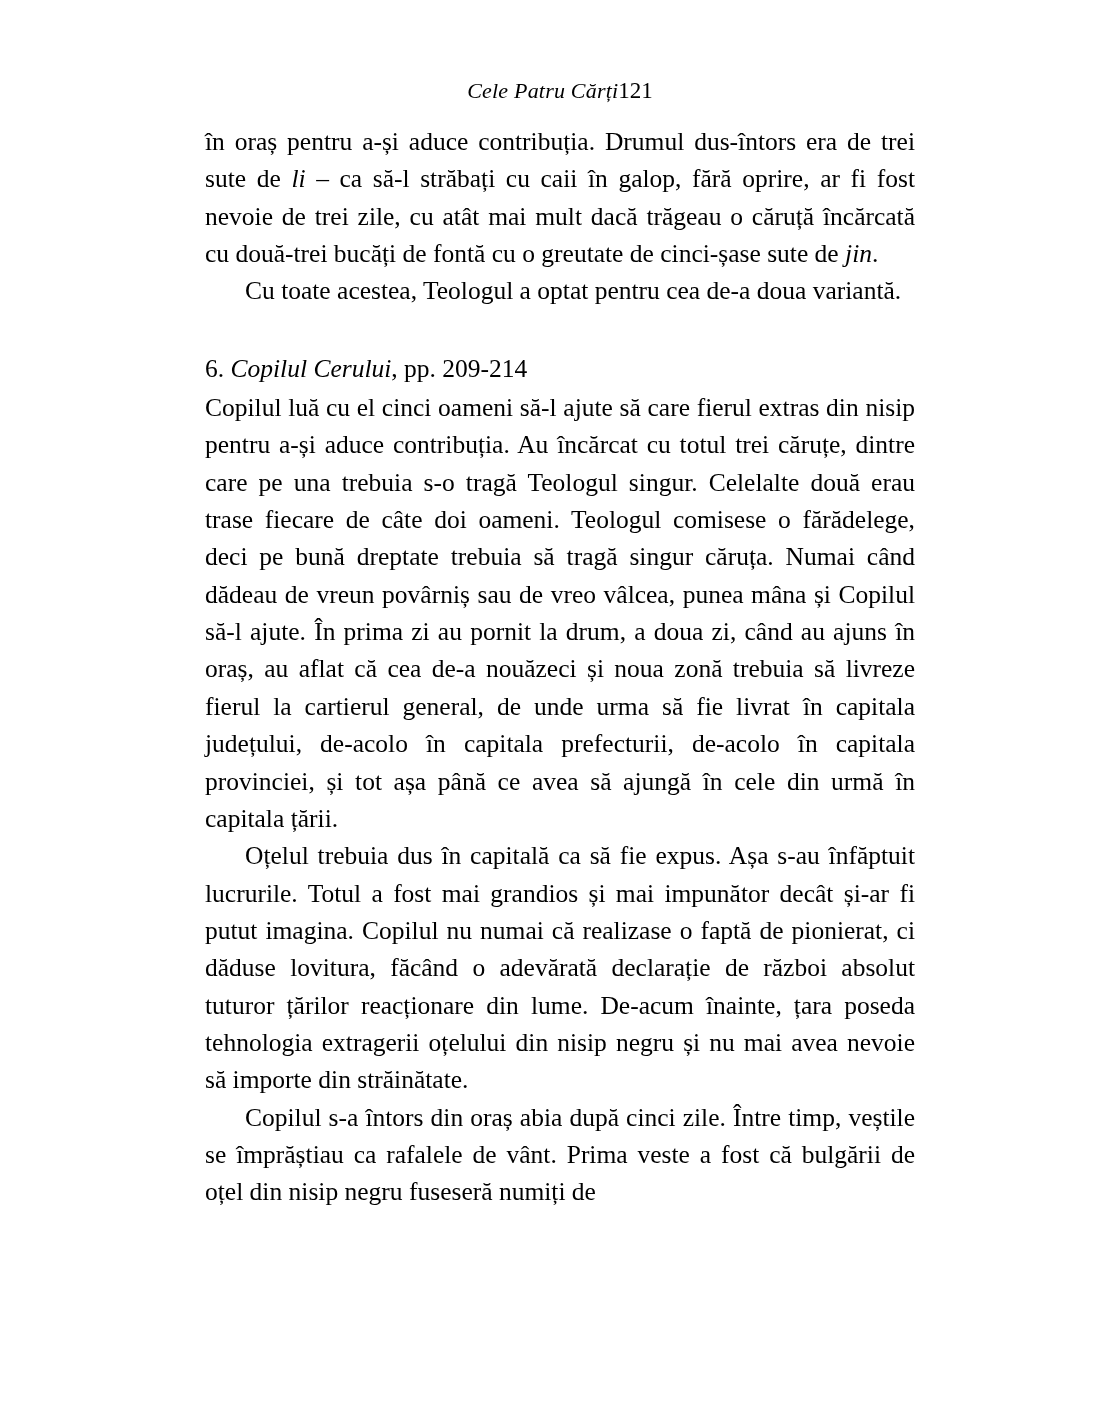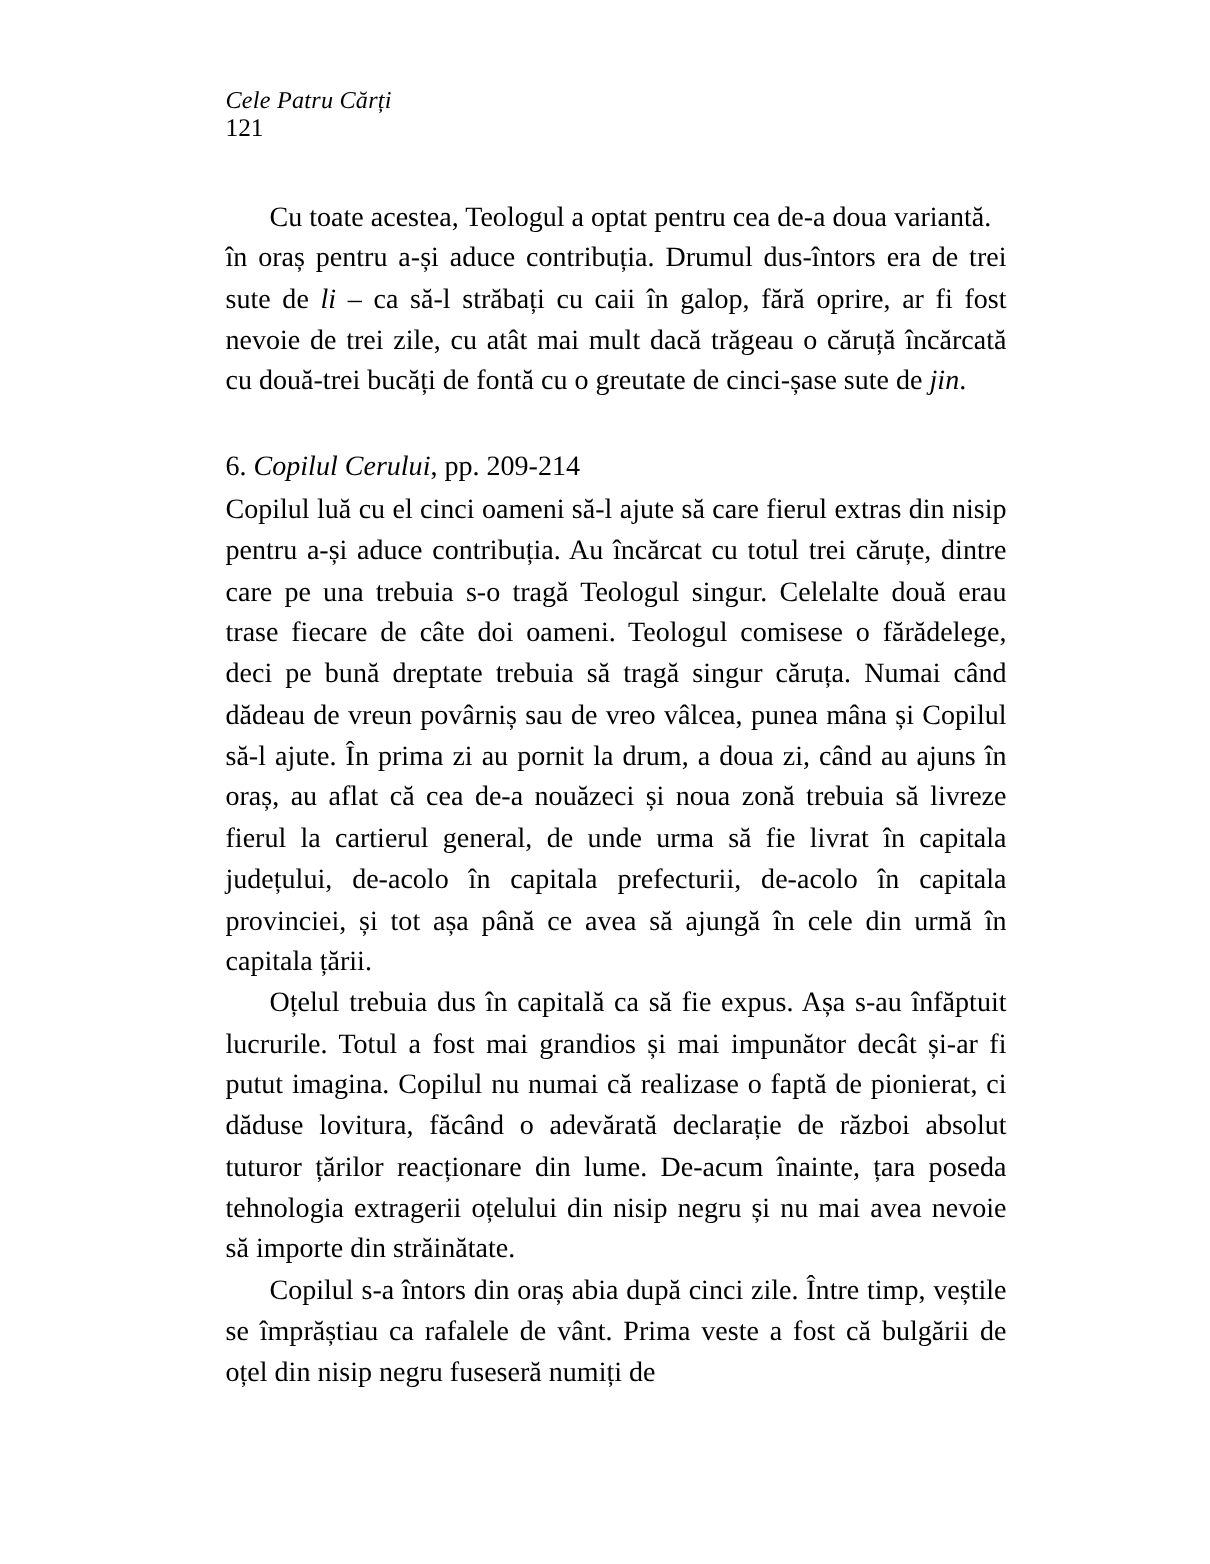--- a/index.html
+++ b/index.html
@@ -20,22 +20,21 @@
   .content {
     position: absolute;
     left: 205px;
     top: 78px;
     width: 710px;
   }
   .running-head {
     display: flex;
     align-items: baseline;
     justify-content: center;
-    margin-bottom: 48px;
-    flex-direction: column;
+    margin-bottom: 19px;
   }
   .running-head .book-title {
     font-style: italic;
     font-size: 22px;
     letter-spacing: 0.2px;
   }
   .running-head .folio {
     font-size: 23px;
   }
   p.body {
@@ -67,23 +66,23 @@
 <body>
 
 <div class="page">
   <div class="content">
 
     <div class="running-head">
       <div class="book-title">Cele Patru Cărți</div>
       <div class="folio">121</div>
     </div>
 
+    <p class="body" id="p1">în oraș pentru a-și aduce contribuția. Drumul dus-întors era de trei sute de <span class="it">li</span> – ca să-l străbați cu caii în galop, fără oprire, ar fi fost nevoie de trei zile, cu atât mai mult dacă trăgeau o căruță încărcată cu două-trei bucăți de fontă cu o greutate de cinci-șase sute de <span class="it">jin</span>.</p>
+
     <p class="body indent" id="p2">Cu toate acestea, Teologul a optat pentru cea de-a doua variantă.</p>
-
-    <p class="body" id="p1">în oraș pentru a-și aduce contribuția. Drumul dus-întors era de trei sute de <span class="it">li</span> – ca să-l străbați cu caii în galop, fără oprire, ar fi fost nevoie de trei zile, cu atât mai mult dacă trăgeau o căruță încărcată cu două-trei bucăți de fontă cu o greutate de cinci-șase sute de <span class="it">jin</span>.</p>
 
     <h2 class="section">
       <span>6.</span>
       <span class="title-italic">Copilul Cerului</span><span>, pp. 209-214</span>
     </h2>
 
     <p class="body" id="s1">Copilul luă cu el cinci oameni să-l ajute să care fierul extras din nisip pentru a-și aduce contribuția. Au încărcat cu totul trei căruțe, dintre care pe una trebuia s-o tragă Teologul singur. Celelalte două erau trase fiecare de câte doi oameni. Teologul comisese o fărădelege, deci pe bună dreptate trebuia să tragă singur căruța. Numai când dădeau de vreun povârniș sau de vreo vâlcea, punea mâna și Copilul să-l ajute. În prima zi au pornit la drum, a doua zi, când au ajuns în oraș, au aflat că cea de-a nouăzeci și noua zonă trebuia să livreze fierul la cartierul general, de unde urma să fie livrat în capitala județului, de-acolo în capitala prefecturii, de-acolo în capitala provinciei, și tot așa până ce avea să ajungă în cele din urmă în capitala țării.</p>
 
     <p class="body indent" id="s2">Oțelul trebuia dus în capitală ca să fie expus. Așa s-au înfăptuit lucrurile. Totul a fost mai grandios și mai impunător decât și-ar fi putut imagina. Copilul nu numai că realizase o faptă de pionierat, ci dăduse lovitura, făcând o adevărată declarație de război absolut tuturor țărilor reacționare din lume. De-acum înainte, țara poseda tehnologia extragerii oțelului din nisip negru și nu mai avea nevoie să importe din străinătate.</p>
 

